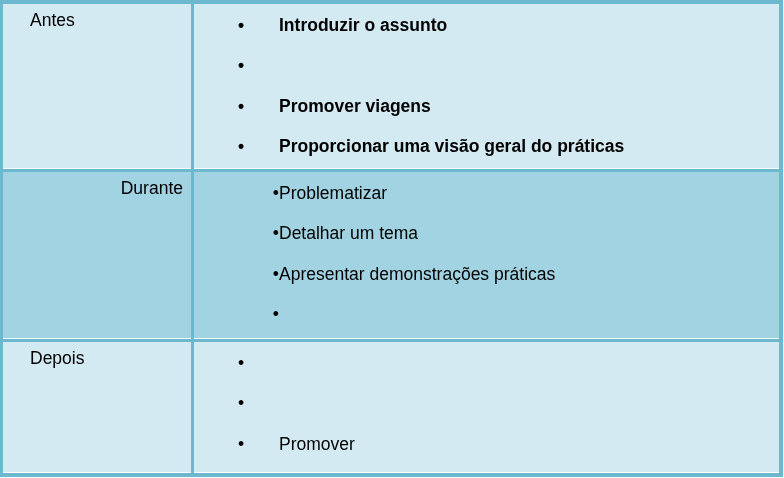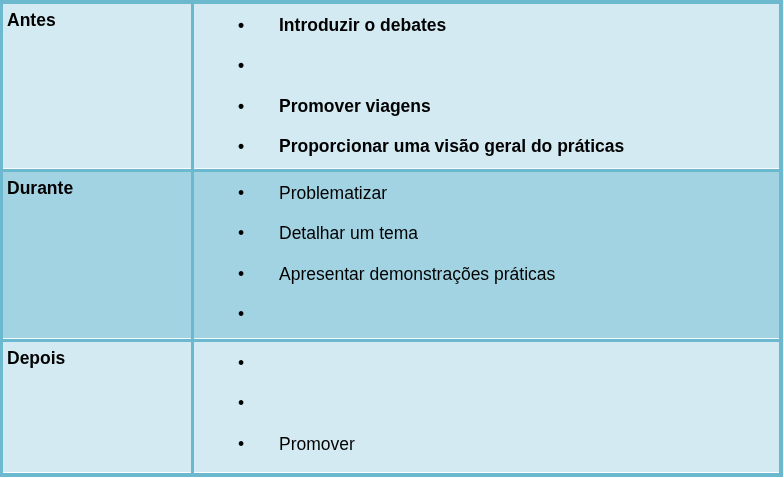--- a/index.html
+++ b/index.html
@@ -32,29 +32,29 @@
   .row {
     display: flex;
     flex-direction: row;
     box-sizing: border-box;
     border-bottom: 3px solid var(--border, #6cb8ce);
     box-shadow: inset 0 -1px 0 rgba(255,255,255,0.85);
   }
   .row.light { background: var(--row-light, #d3eaf2); }
   .row.medium { background: var(--row-medium, #a2d3e2); }
   .row-antes   { flex: 0 0 168px; }
-  .row-durante { flex: 0 0 170px; }
+  .row-durante { flex: 0 0 170px; text-align: right; }
   .row-depois  { flex: 1 1 auto; border-bottom: none; box-shadow: inset 0 -1px 0 #ffffff; justify-content: center; }
   .label-cell {
     flex: 0 0 191px;
     box-sizing: border-box;
     border-right: 3px solid var(--border, #6cb8ce);
-    padding: 6px 8px 0 4px;
+    padding: 6px 8px 0 27px;
     font-size: 17.5px;
-    font-weight: 700;
+    font-weight: 400;
     color: var(--text, #000000);
     line-height: 1.2;
   }
   .items-cell {
     flex: 1 1 auto;
     padding-top: 1px;
     color: var(--text, #000000);
   }
   .bullet-line {
     height: 40.5px;
@@ -77,21 +77,21 @@
 <body>
 
 <div class="page">
   <div class="table">
 
     <div class="row light row-antes">
       <div class="label-cell">Antes</div>
       <div class="items-cell items-bold">
         <div class="bullet-line">
           <span class="marker">•</span>
-          <span class="item-text">Introduzir o debates</span>
+          <span class="item-text">Introduzir o assunto</span>
         </div>
         <div class="bullet-line">
           <span class="marker">•</span>
         </div>
         <div class="bullet-line">
           <span class="marker">•</span>
           <span class="item-text">Promover viagens</span>
         </div>
         <div class="bullet-line">
           <span class="marker">•</span>

